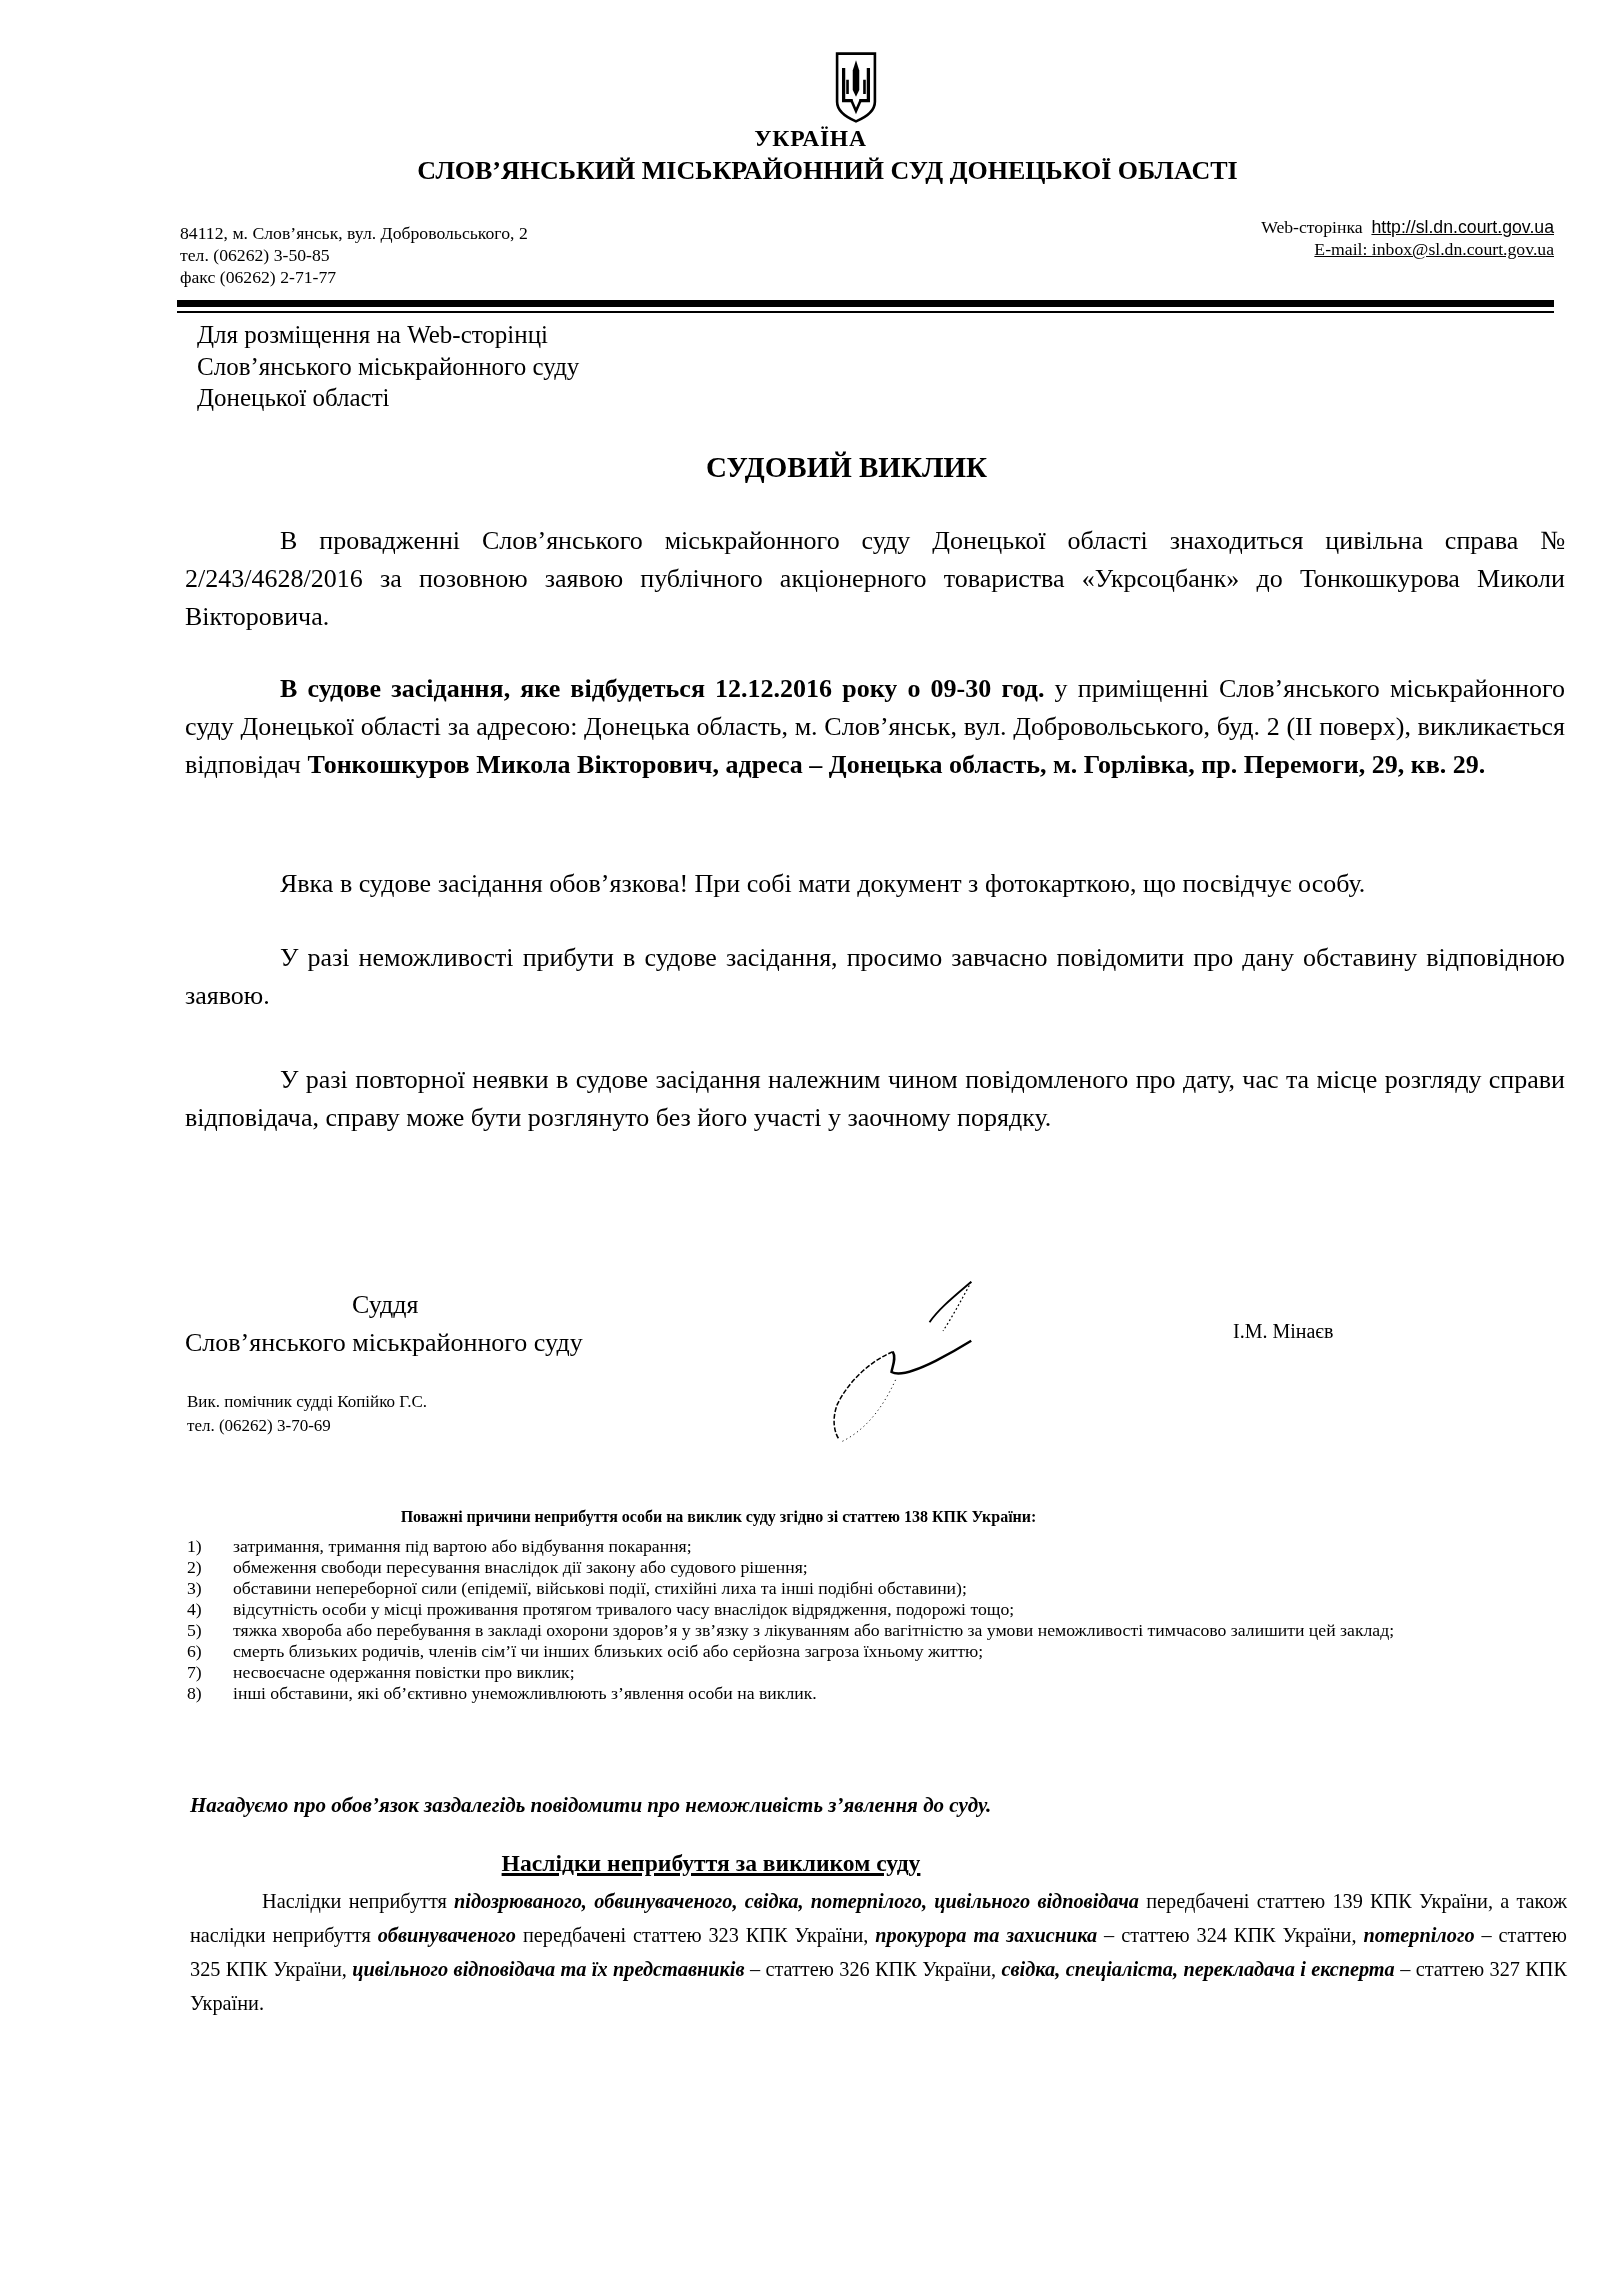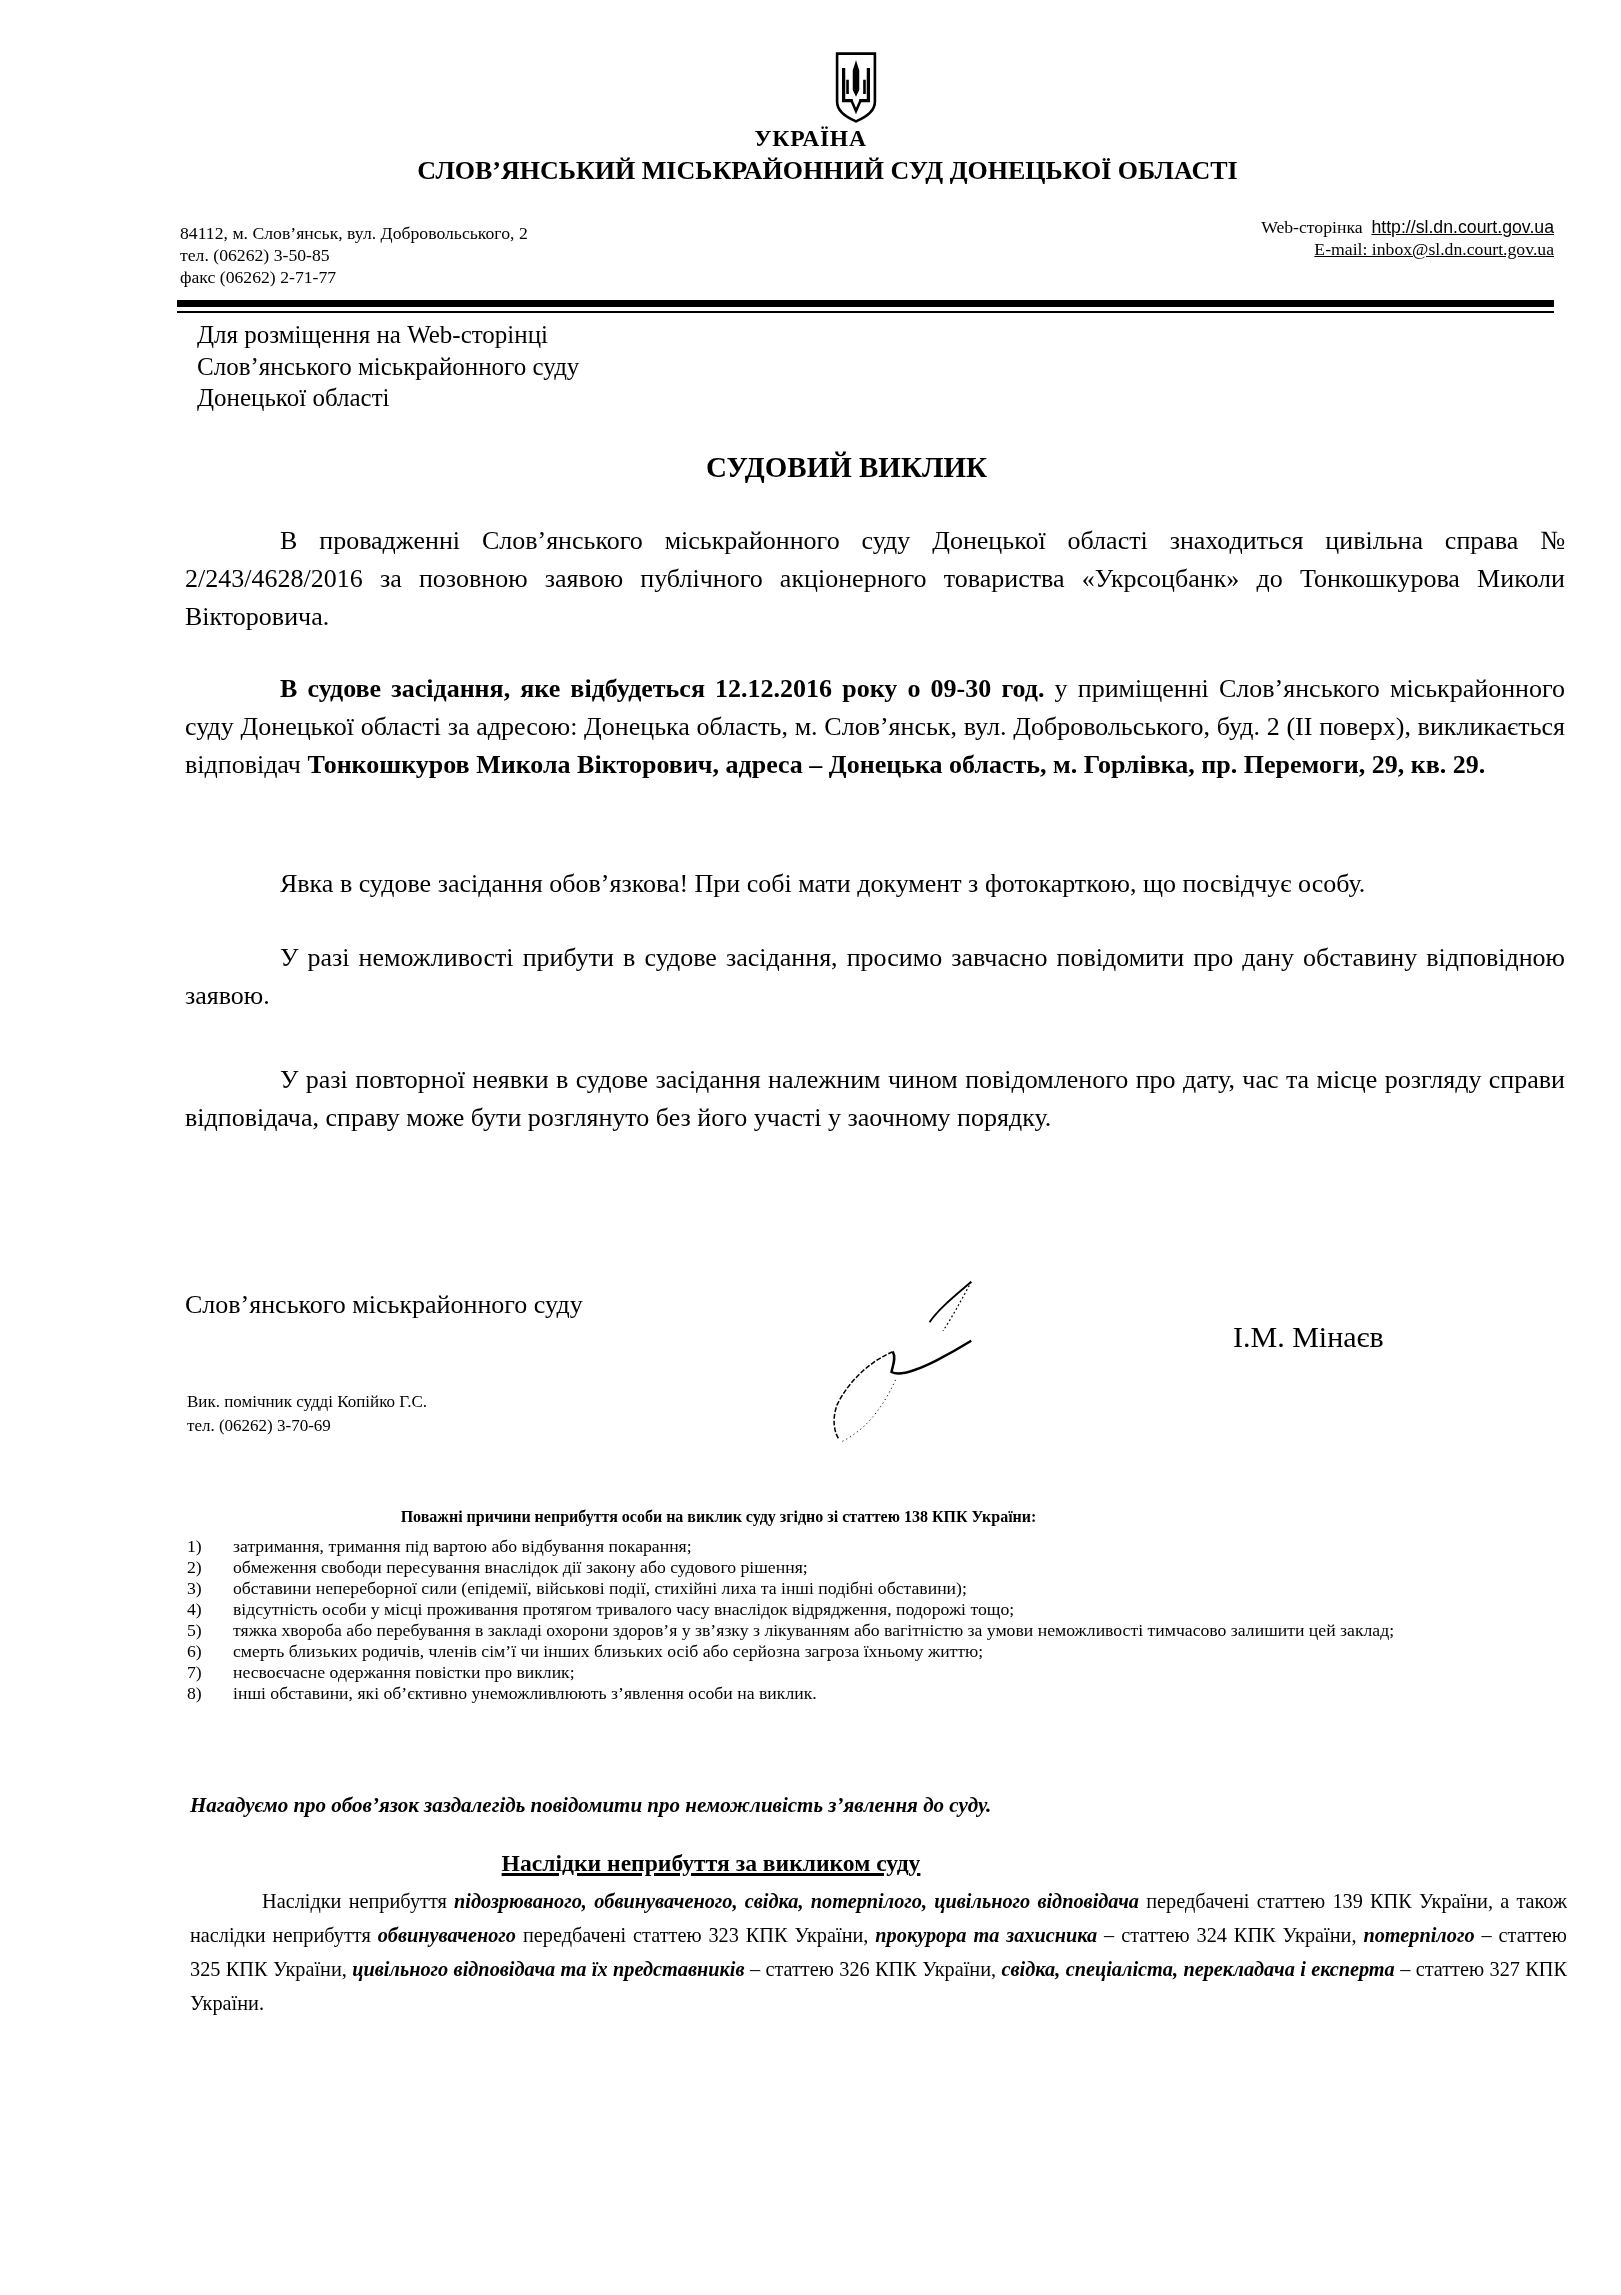--- a/index.html
+++ b/index.html
@@ -29,21 +29,21 @@
   .para { left: 185px; width: 1380px; font-size: 26px; line-height: 38px; text-align: justify; }
   .para .ind { display: inline-block; width: 95px; }
   #p1 { top: 522px; }
   #p2 { top: 670px; }
   #p3 { top: 865px; }
   #p4 { top: 939px; }
   #p5 { top: 1061px; }
 
   
   #judge-title { left: 185px; width: 544px; top: 1286px; font-size: 26px; line-height: 38px; }
-  #judge-name { left: 1233px; top: 1320px; font-size: 30px; }
+  #judge-name { left: 1233px; top: 1320px; font-size: 20px; }
   #assistant { left: 187px; top: 1390px; font-size: 17px; line-height: 23.6px; }
   #signature { left: 813px; top: 1269px; width: 184px; height: 190px; }
 
   
   #reasons-title { left: 0; width: 1332px; top: 1508px; font-size: 16px; font-weight: bold; padding-left: 105px; box-sizing: border-box; }
   #reasons { left: 187px; top: 1536px; width: 1383px; font-size: 17.7px; line-height: 21px; margin: 0; padding: 0; list-style: none; }
   #reasons li { display: flex; }
   #reasons .num { width: 46px; flex: 0 0 46px; }
   #reasons .txt { flex: 1; text-align: justify; }
 
@@ -90,20 +90,21 @@
 
 <div id="doc-title" class="abs c">СУДОВИЙ ВИКЛИК</div>
 
 <div id="p1" class="abs para"><span class="ind"></span><span>В провадженні Слов’янського міськрайонного суду Донецької області знаходиться цивільна справа № 2/243/4628/2016 за позовною заявою публічного акціонерного товариства «Укрсоцбанк» до Тонкошкурова Миколи Вікторовича.</span></div>
 <div id="p2" class="abs para"><span class="ind"></span><b>В судове засідання, яке відбудеться 12.12.2016 року о 09-30 год.</b><span> у приміщенні Слов’янського міськрайонного суду Донецької області за адресою: Донецька область, м. Слов’янськ, вул. Добровольського, буд. 2 (II поверх), викликається відповідач </span><b>Тонкошкуров Микола Вікторович, адреса – Донецька область, м. Горлівка, пр. Перемоги, 29, кв. 29.</b></div>
 <div id="p3" class="abs para"><span class="ind"></span><span>Явка в судове засідання обов’язкова! При собі мати документ з фотокарткою, що посвідчує особу.</span></div>
 <div id="p4" class="abs para"><span class="ind"></span><span>У разі неможливості прибути в судове засідання, просимо завчасно повідомити про дану обставину відповідною заявою.</span></div>
 <div id="p5" class="abs para"><span class="ind"></span><span>У разі повторної неявки в судове засідання належним чином повідомленого про дату, час та місце розгляду справи відповідача, справу може бути розглянуто без його участі у заочному порядку.</span></div>
 
 <div id="judge-title" class="abs">
+  <div style="padding-left:167px">Суддя</div>
   <div>Слов’янського міськрайонного суду</div>
 </div>
 <svg id="signature" class="abs" viewBox="0 0 300 300">
   <path d="M258 16 C230 40 205 60 190 82" fill="none" stroke="#000" stroke-width="3"></path>
   <path d="M258 16 C245 40 228 72 212 96" fill="none" stroke="#000" stroke-width="2" stroke-dasharray="3 4"></path>
   <path d="M130 130 C95 145 60 175 40 215 C30 240 35 262 42 272" fill="none" stroke="#000" stroke-width="2.5" stroke-dasharray="8 3"></path>
   <path d="M130 130 C136 140 130 152 128 163 C140 170 170 160 200 145 C225 132 245 120 258 112" fill="none" stroke="#000" stroke-width="4"></path>
   <path d="M48 276 C80 260 110 230 135 175" fill="none" stroke="#000" stroke-width="1.5" stroke-dasharray="2 5"></path>
 </svg>
 <div id="judge-name" class="abs">І.М. Мінаєв</div>

